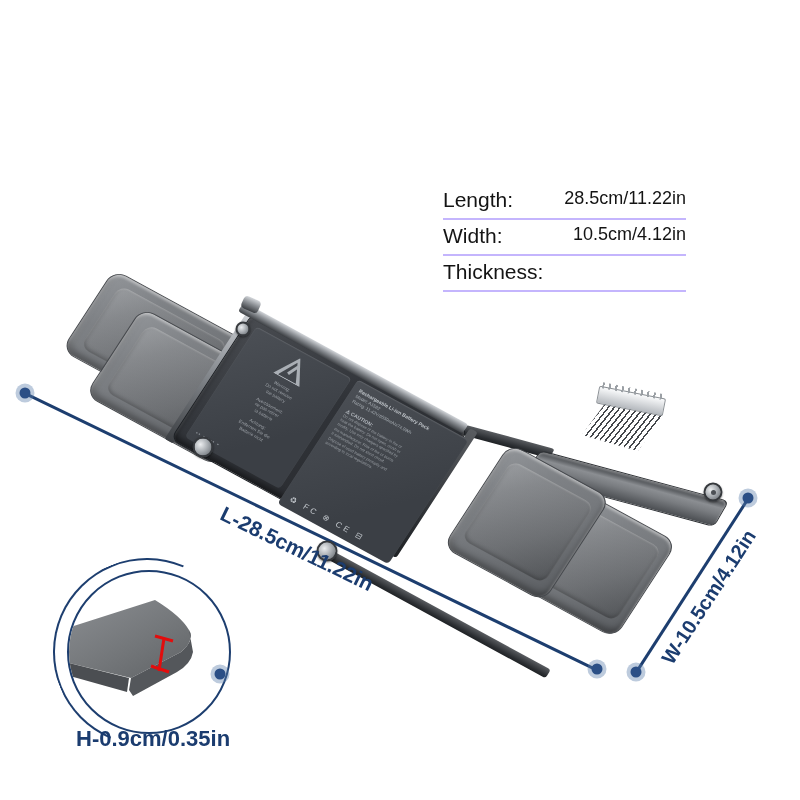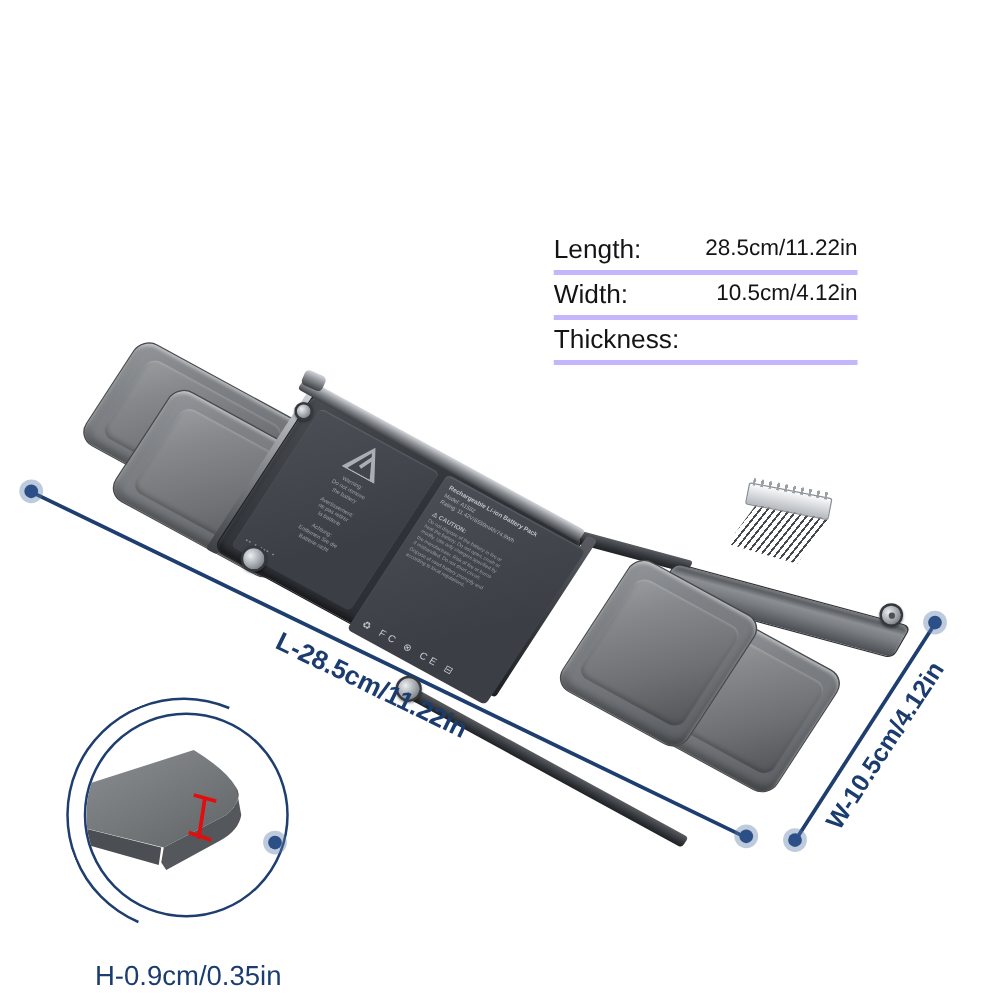--- a/index.html
+++ b/index.html
@@ -3,21 +3,21 @@
 <meta charset="utf-8">
 <style>
   html,body{margin:0;padding:0;background:#fff;}
   .stage{position:relative;width:800px;height:800px;background:#ffffff;overflow:hidden;
          font-family:"Liberation Sans", sans-serif;}
 
   
   .spec-table{position:absolute;left:443px;top:184px;width:243px;}
   .spec-row{box-sizing:border-box;height:36px;padding-top:4px;display:flex;
             justify-content:space-between;align-items:flex-start;
-            border-bottom:4px solid #c4b5fd;}
+            border-bottom:2px solid #c4b5fd;}
   .spec-label{font-size:21px;color:#141414;}
   .spec-value{font-size:18px;color:#141414;}
 
   
   .dim-line{position:absolute;height:2.5px;background:#1d3e6f;transform-origin:0 50%;z-index:0;}
   .dim-label{position:absolute;color:#1b3c6f;font-weight:bold;font-size:21px;white-space:nowrap;
              transform-origin:center;z-index:9;}
   .dot{position:absolute;width:11px;height:11px;border-radius:50%;background:#2b4f86;
        box-shadow:0 0 0 4px rgba(90,125,170,.40);transform:translate(-50%,-50%);z-index:10;}
 
@@ -68,21 +68,21 @@
         background:repeating-linear-gradient(90deg,#9ba0a5 0 2px,transparent 2px 6.5px);}
   .wires{position:absolute;background:repeating-linear-gradient(93deg,#45484c 0 1.6px,transparent 1.6px 5px);
         z-index:5;}
 
   
   .zoom-circle{position:absolute;left:67px;top:570px;width:160px;height:160px;border-radius:50%;
         border:2.5px solid #1d3e6f;overflow:hidden;z-index:6;background:#fff;}
   .zoom-arc{position:absolute;left:53px;top:558px;width:184px;height:184px;border-radius:50%;
         border:2px solid transparent;border-top-color:#1d3e6f;border-left-color:#1d3e6f;
         transform:rotate(-22deg);z-index:5;}
-  .h-label{position:absolute;left:76px;top:768px;font-size:22px;font-weight:normal;color:#1b3c6f;z-index:9;}
+  .h-label{position:absolute;left:76px;top:726px;font-size:22px;font-weight:bold;color:#1b3c6f;z-index:9;}
 </style>
 </head>
 <body>
 
 <div class="stage">
 
   <div class="spec-table">
     <div class="spec-row">
       <span class="spec-label">Length:</span>
       <span class="spec-value">28.5cm/11.22in</span>

